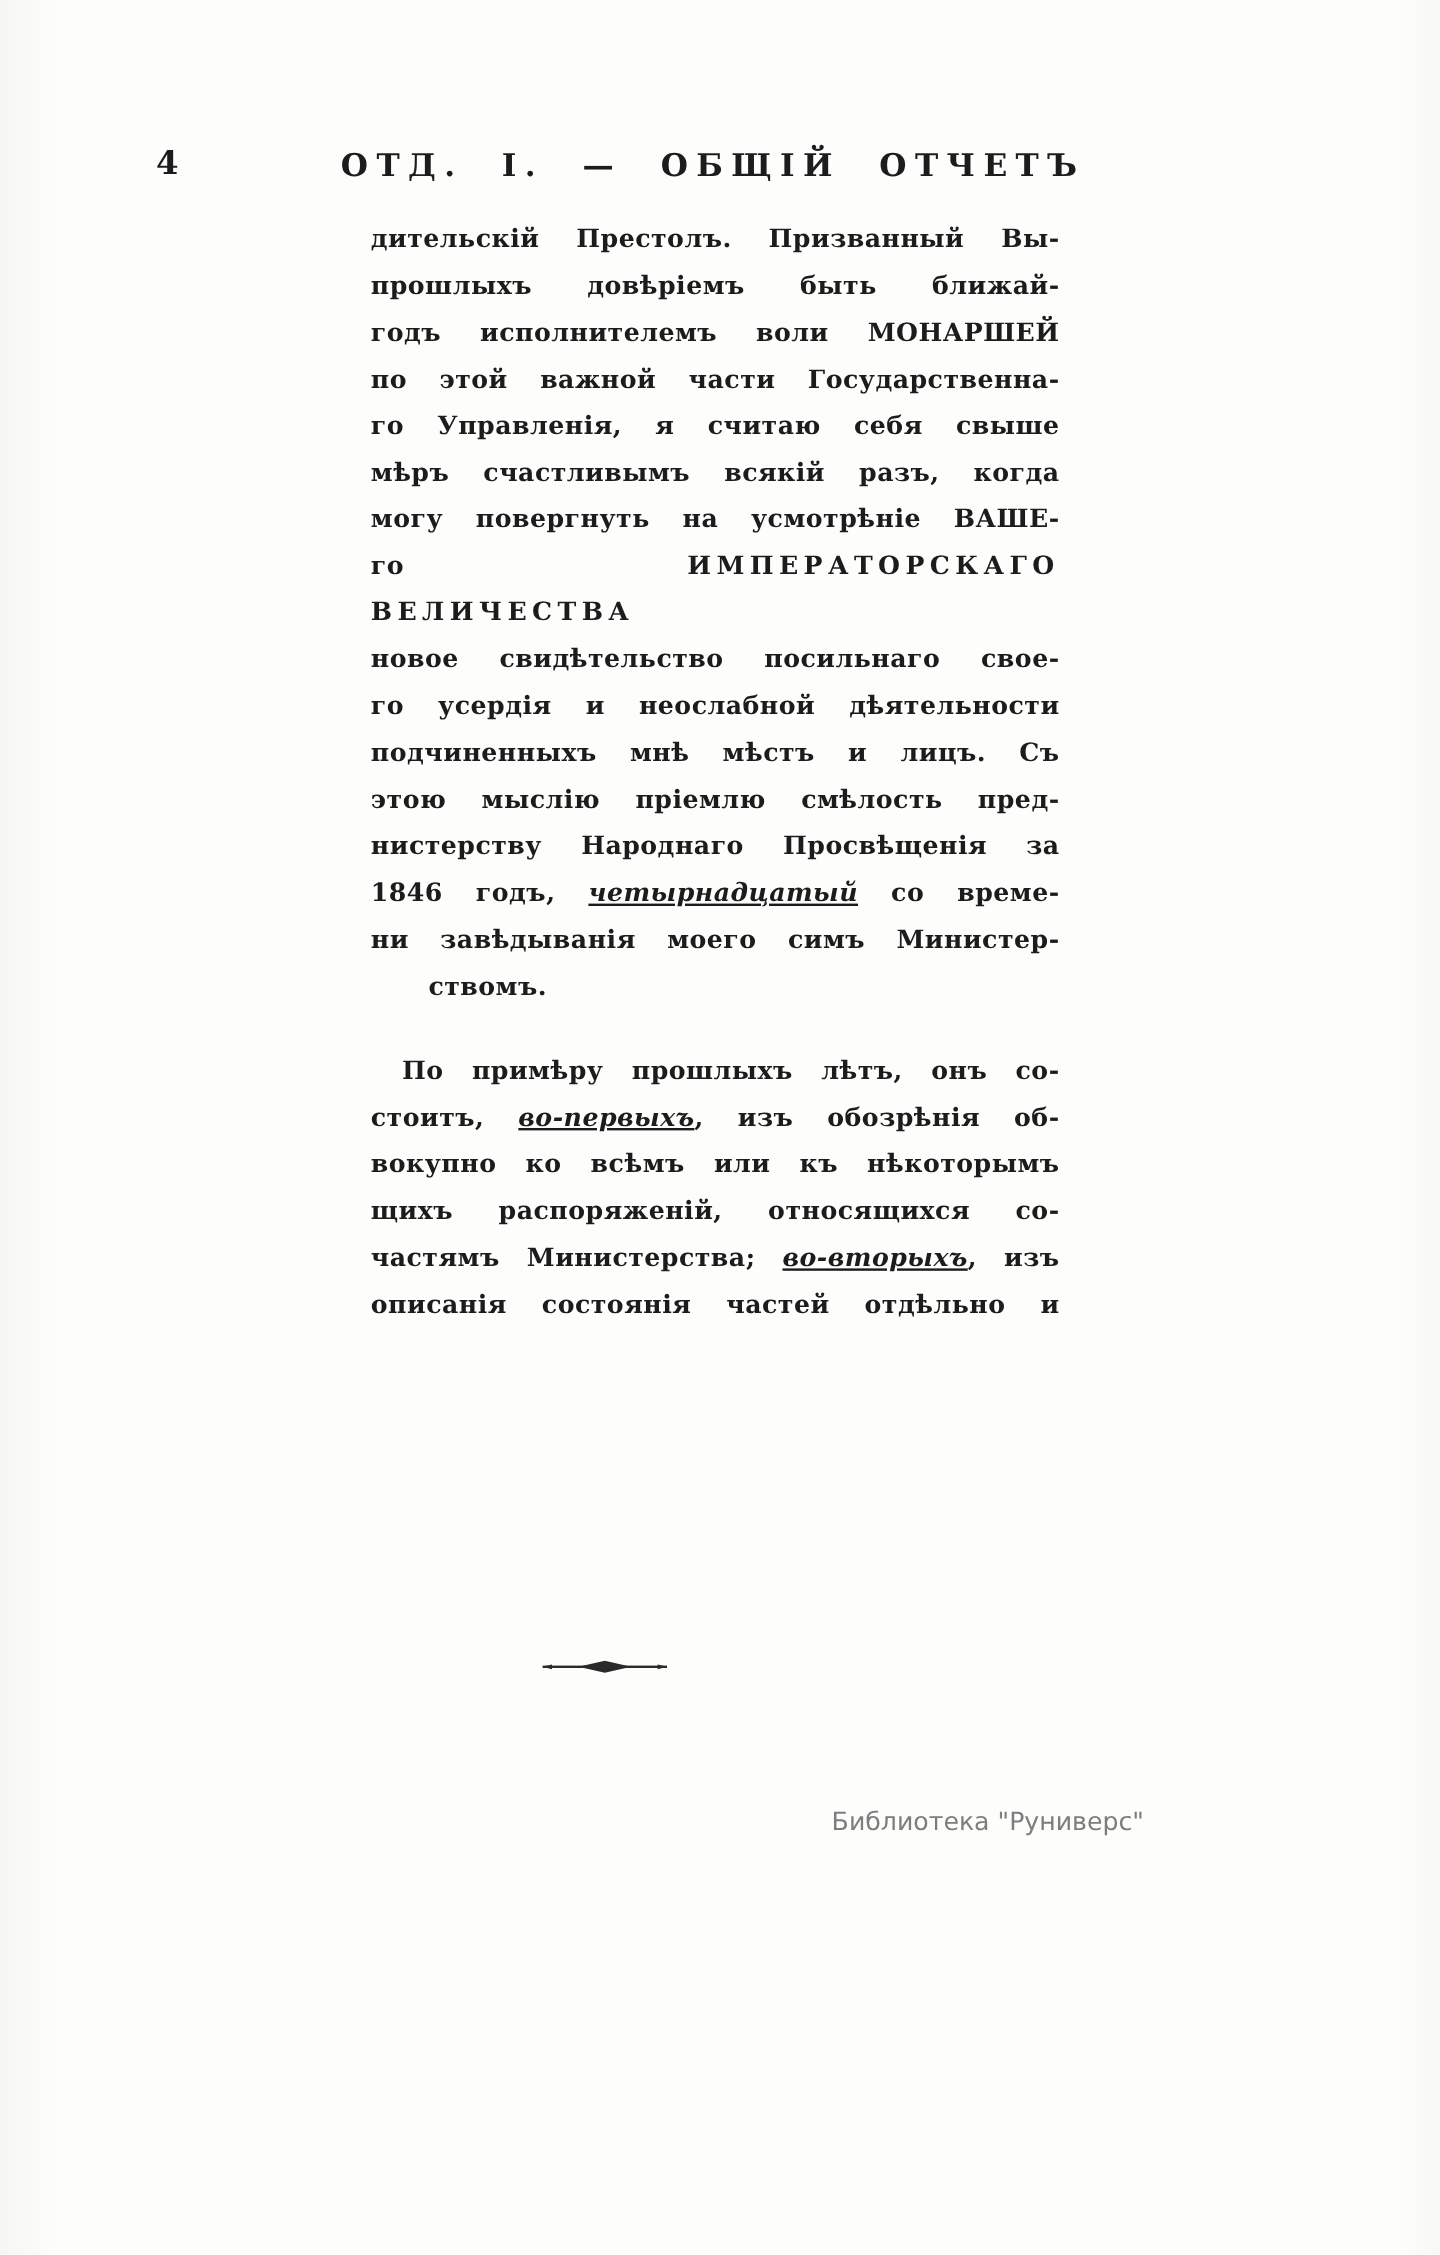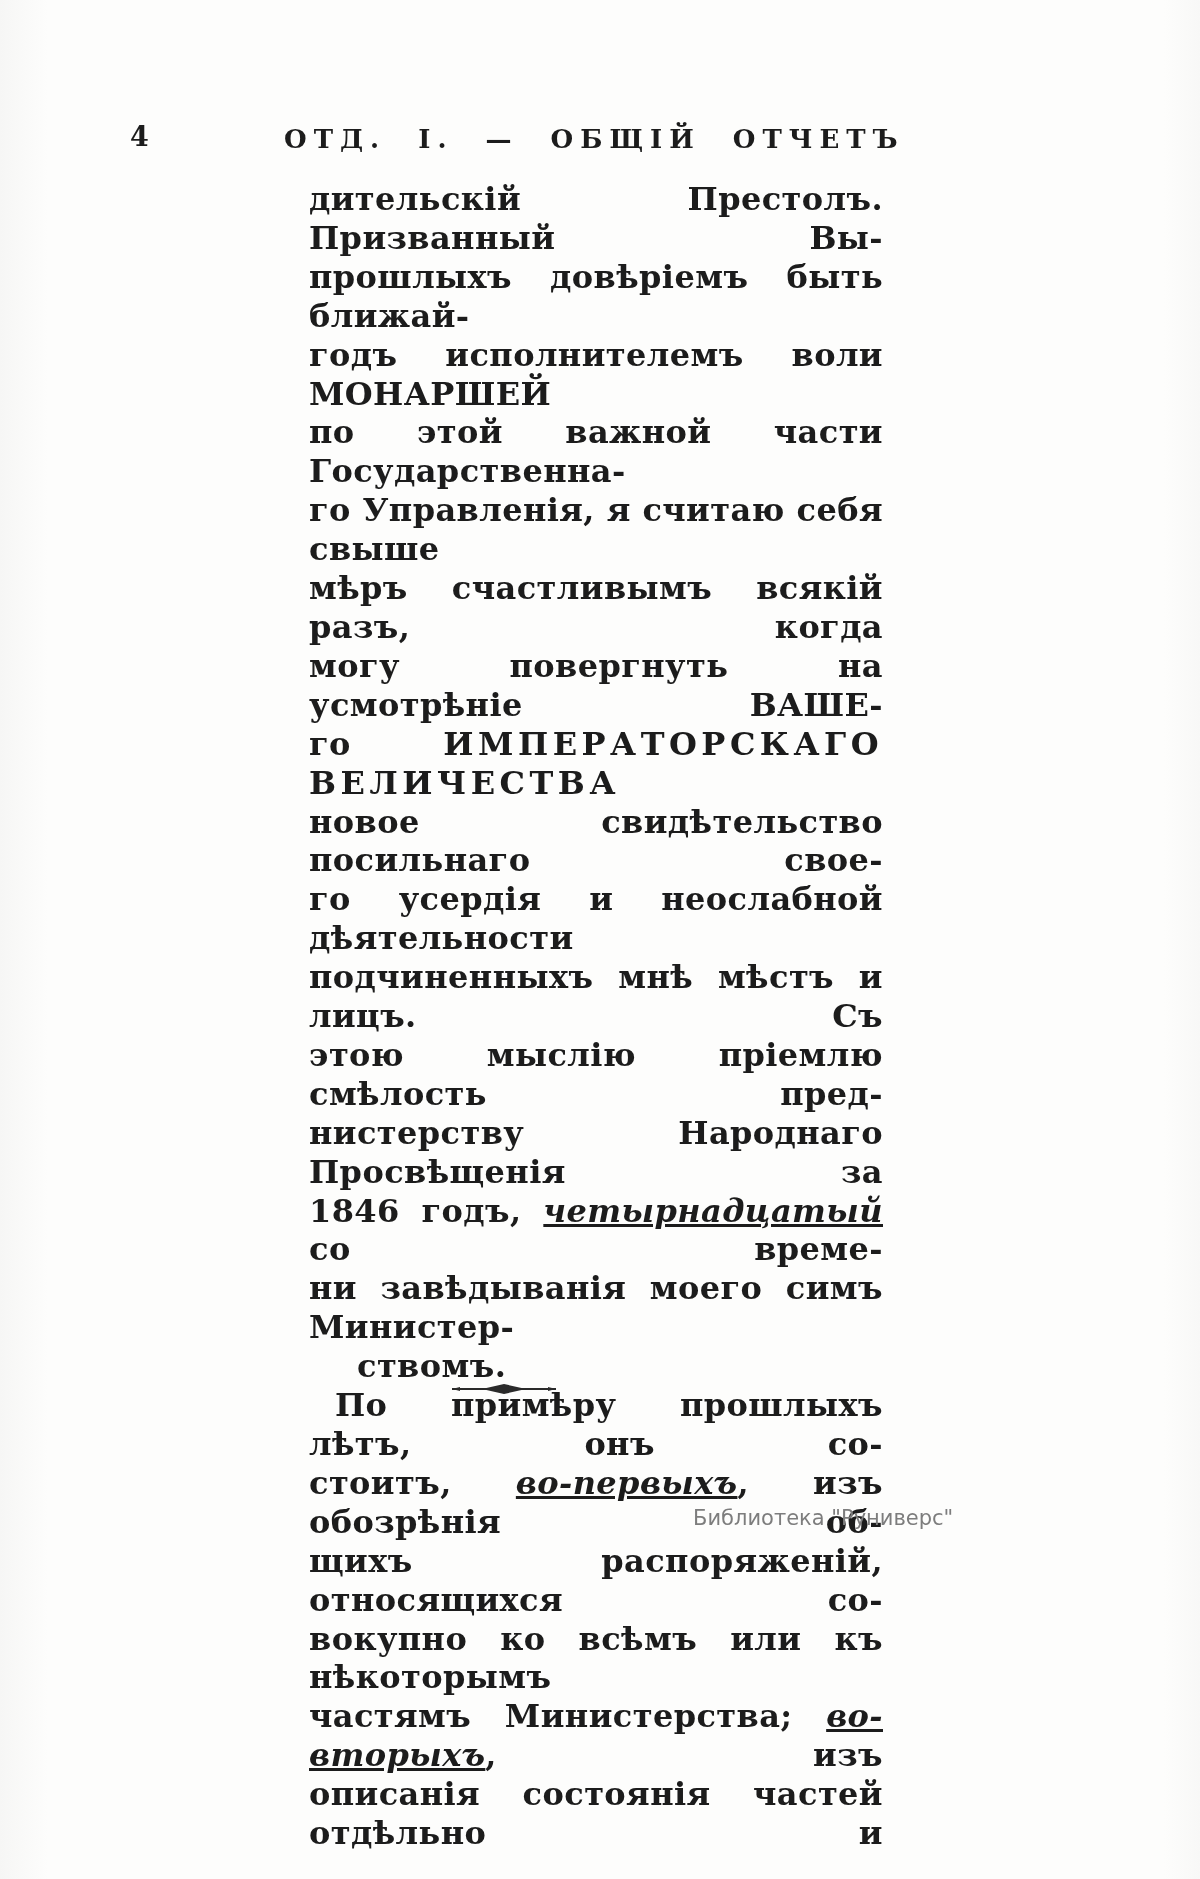--- a/index.html
+++ b/index.html
@@ -35,33 +35,34 @@
     white-space: nowrap;
   }
   .text-block {
     position: absolute;
     left: 309px;
     top: 180px;
     width: 574px;
   }
   .paragraph { margin: 0; }
   .line {
-    font-size: 32px;
+    font-size: 21px;
     font-weight: bold;
     line-height: 38.9px;
     text-align: justify;
     text-align-last: justify;
     letter-spacing: 0.4px;
   }
   .line.last {
     text-align-last: left;
     margin-left: 48px;
   }
   .line.first-indent {
     text-indent: 26px;
+    margin-top: 32px;
   }
   .italic { font-style: italic; text-decoration: underline; }
   .spaced { letter-spacing: 4.5px; }
   .divider-wrap {
     position: absolute;
     left: 452px;
     top: 1381px;
     width: 104px;
     height: 14px;
   }
@@ -99,22 +100,22 @@
         <div class="line"><span class="">подчиненныхъ мнѣ мѣстъ и лицъ. Съ</span></div>
         <div class="line"><span class="">этою мыслію пріемлю смѣлость пред-</span></div>
         <div class="line"><span class="">нистерству Народнаго Просвѣщенія за</span></div>
         <div class="line"><span class="">1846 годъ, </span><span class="italic">четырнадцатый</span><span class=""> со време-</span></div>
         <div class="line"><span class="">ни завѣдыванія моего симъ Министер-</span></div>
         <div class="line last"><span class="">ствомъ.</span></div>
       </div>
       <div class="paragraph">
         <div class="line first-indent"><span class="">По примѣру прошлыхъ лѣтъ, онъ со-</span></div>
         <div class="line"><span class="">стоитъ, </span><span class="italic">во-первыхъ</span><span class="">, изъ обозрѣнія об-</span></div>
+        <div class="line"><span class="">вокупно ко всѣмъ или къ нѣкоторымъ</span></div>
         <div class="line"><span class="">щихъ распоряженій, относящихся со-</span></div>
-        <div class="line"><span class="">вокупно ко всѣмъ или къ нѣкоторымъ</span></div>
         <div class="line"><span class="">частямъ Министерства; </span><span class="italic">во-вторыхъ</span><span class="">, изъ</span></div>
         <div class="line"><span class="">описанія состоянія частей отдѣльно и</span></div>
       </div>
     </div>
 
   <div class="divider-wrap">
     <svg width="104" height="14" viewBox="0 0 104 14">
       <rect x="0" y="6" width="104" height="2" fill="#2a2a2a"></rect>
       <polygon points="30,7 52,2 74,7 52,12" fill="#2a2a2a"></polygon>
       <polygon points="0,7 8,5 8,9" fill="#2a2a2a"></polygon>

